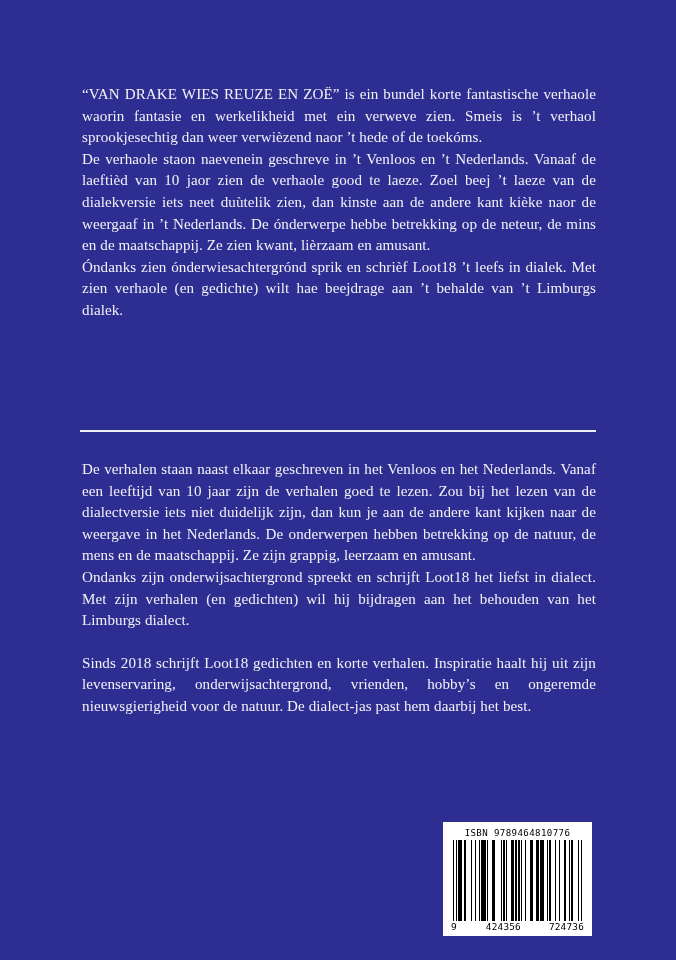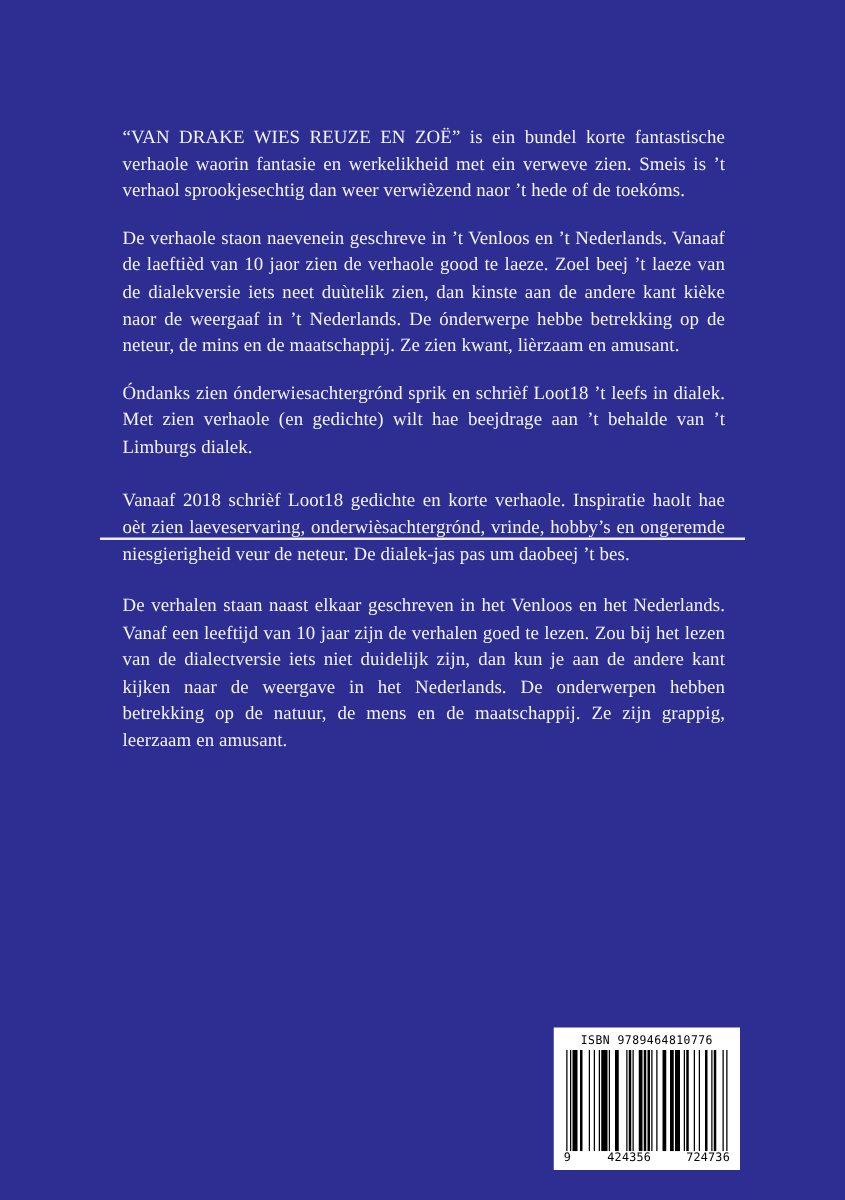--- a/index.html
+++ b/index.html
@@ -26,21 +26,21 @@
     position: absolute;
     left: 82px;
     top: 84px;
     width: 514px;
   }
 
   .blurb-block {
     color: #ffffff;
   }
   .blurb-block p {
-    margin: 16px;
+    margin: 0;
     text-align: justify;
     text-justify: inter-word;
     font-size: 15.1px;
     line-height: 21.6px;
     color: #f2f2f7;
     letter-spacing: 0.08px;
     white-space: pre-wrap;
   }
   .blurb-block p.gap-before {
     margin-top: 21px;
@@ -125,27 +125,28 @@
 </style>
 </head>
 <body>
 
 <div class="cover">
 
   <div class="text-column blurb-block">
     <p>“VAN DRAKE WIES REUZE EN ZOË” is ein bundel korte fantastische verhaole waorin fantasie en werkelikheid met ein verweve zien. Smeis is ’t verhaol sprookjesechtig dan weer verwièzend naor ’t hede of de toekóms.</p>
     <p>De verhaole staon naevenein geschreve in ’t Venloos en ’t Nederlands. Vanaaf de laeftièd van 10 jaor zien de verhaole good te laeze. Zoel beej ’t laeze van de dialekversie iets neet duùtelik zien, dan kinste aan de andere kant kièke naor de weergaaf in ’t Nederlands. De ónderwerpe hebbe betrekking op de neteur, de mins en de maatschappij. Ze zien kwant, lièrzaam en amusant.</p>
     <p class="last-line-natural">Óndanks zien ónderwiesachtergrónd sprik en schrièf Loot18 ’t leefs in dialek. Met zien verhaole (en gedichte) wilt hae beejdrage aan ’t behalde van ’t Limburgs dialek.</p>
-    <p class="gap-before last-line-natural">Vanaaf 2018 schrièf Loot18 gedichte en korte verhaole. Inspiratie haolt hae oèt zien laeveservaring, onderwièsachtergrónd, vrinde, hobby’s en ongeremde niesgierigheid veur de neteur. De dialek-jas pas um daobeej ’t bes.</p>
   </div>
 
   <div class="divider"></div>
 
   <div class="text-column-2 blurb-block">
     <p>De verhalen staan naast elkaar geschreven in het Venloos en het Nederlands. Vanaf een leeftijd van 10 jaar zijn de verhalen goed te lezen. Zou bij het lezen van de dialectversie iets niet duidelijk zijn, dan kun je aan de andere kant kijken naar de weergave in het Nederlands. De onderwerpen hebben betrekking op de natuur, de mens en de maatschappij. Ze zijn grappig, leerzaam en amusant.</p>
+    <p class="last-line-natural">Ondanks zijn onderwijsachtergrond spreekt en schrijft Loot18 het liefst in dialect.  Met zijn verhalen (en gedichten) wil hij bijdragen aan het behouden van het Limburgs dialect.</p>
+    <p class="gap-before last-line-natural">Sinds 2018 schrijft Loot18 gedichten en korte verhalen. Inspiratie haalt hij uit zijn levenservaring, onderwijsachtergrond, vrienden, hobby’s en ongeremde nieuwsgierigheid voor de natuur. De dialect-jas past hem daarbij het best.</p>
   </div>
 
   <div class="barcode-box">
     <div class="barcode-isbn">ISBN 9789464810776</div>
     <div class="barcode-bars">
         <span class="bar" style="width: 1.36697px; background: rgb(0, 0, 0);"></span>
         <span class="bar" style="width: 1.36697px; background: transparent;"></span>
         <span class="bar" style="width: 1.36697px; background: rgb(0, 0, 0);"></span>
         <span class="bar" style="width: 1.36697px; background: transparent;"></span>
         <span class="bar" style="width: 4.10092px; background: rgb(0, 0, 0);"></span>

